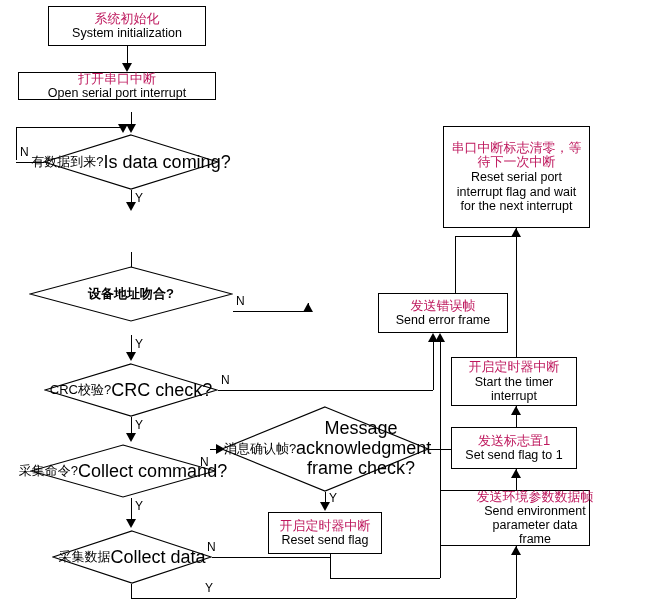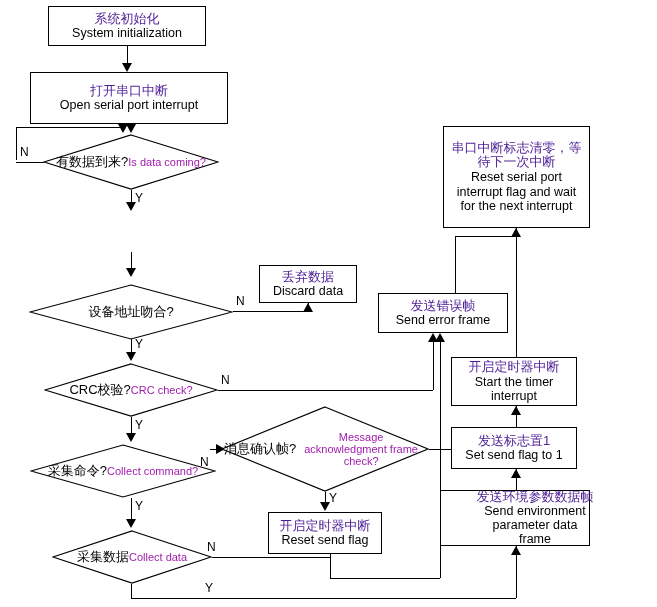--- a/index.html
+++ b/index.html
@@ -25,21 +25,21 @@
     display: flex;
     flex-direction: column;
     align-items: center;
     justify-content: center;
     text-align: center;
     line-height: 1.12;
     z-index: 3;
   }
   .node .cn {
     font-size: 13px;
-    color: #4c1d95;
+    color: #be185d;
     white-space: nowrap;
   }
   .node .en {
     font-size: 12.5px;
     color: #000;
   }
   
   .decision {
     position: absolute;
     z-index: 3;
@@ -55,21 +55,21 @@
     width: 100%;
     height: 100%;
     display: flex;
     flex-direction: row;
     align-items: center;
     justify-content: center;
     text-align: center;
     line-height: 1.12;
   }
   .decision .cn { font-size: 13px; color: #000; white-space: nowrap;}
-  .decision .en { font-size: 11px; color: #a21caf; white-space: nowrap;}
+  .decision .en { font-size: 18px; color: #000000; white-space: nowrap;}
 
   .line {
     position: absolute;
     background: #000;
     z-index: 1;
   }
   .hline { height: 1px; }
   .vline { width: 1px; }
 
   .arrow {
@@ -103,30 +103,26 @@
 </head>
 <body>
 
 <div id="canvas">
 
   <div class="node" style="left:48px; top:6px; width:158px; height:40px;">
     <span class="cn">系统初始化</span>
     <span class="en">System initialization</span>
   </div>
 
-  <div class="node" style="left:30px; top:72px; width:198px; height:52px;text-align:center;">
+  <div class="node" style="left:18px; top:72px; width:198px; height:28px;text-align:center;">
     <span class="cn">打开串口中断</span>
     <span class="en">Open serial port interrupt</span>
   </div>
 
 
-  <div class="node" style="left:259px; top:265px; width:98px; height:38px;">
-    <span class="cn">丢弃数据</span>
-    <span class="en">Discard data</span>
-  </div>
 
   <div class="node" style="left:378px; top:293px; width:130px; height:40px;">
     <span class="cn">发送错误帧</span>
     <span class="en">Send error frame</span>
   </div>
 
   <div class="node" style="left:451px; top:357px; width:126px; height:49px;">
     <span class="cn">开启定时器中断</span>
     <span class="en">Start the timer interrupt</span>
   </div>
@@ -154,21 +150,21 @@
   <div class="decision" style="left:43px; top:134px; width:176px; height:56px;">
     <svg class="dia" viewBox="0 0 176 56" preserveAspectRatio="none">
       <polygon points="88,1 175,28 88,55 1,28" fill="#ffffff" stroke="#000000" stroke-width="1.2"></polygon>
     </svg>
     <div class="dlabel">
       <span class="cn">有数据到来?</span>
       <span class="en">Is data coming?</span>
     </div>
   </div>
 
-  <div class="decision" style="left:29px; top:284px; width:204px; height:56px;">
+  <div class="decision" style="left:29px; top:266px; width:204px; height:56px;font-weight:bold;">
     <svg class="dia" viewBox="0 0 204 56" preserveAspectRatio="none">
       <polygon points="102,1 203,28 102,55 1,28" fill="#ffffff" stroke="#000000" stroke-width="1.2"></polygon>
     </svg>
     <div class="dlabel">
       <span class="cn">设备地址吻合?</span>
     </div>
   </div>
 
   <div class="decision" style="left:44px; top:363px; width:174px; height:54px;">
     <svg class="dia" viewBox="0 0 174 54" preserveAspectRatio="none">

